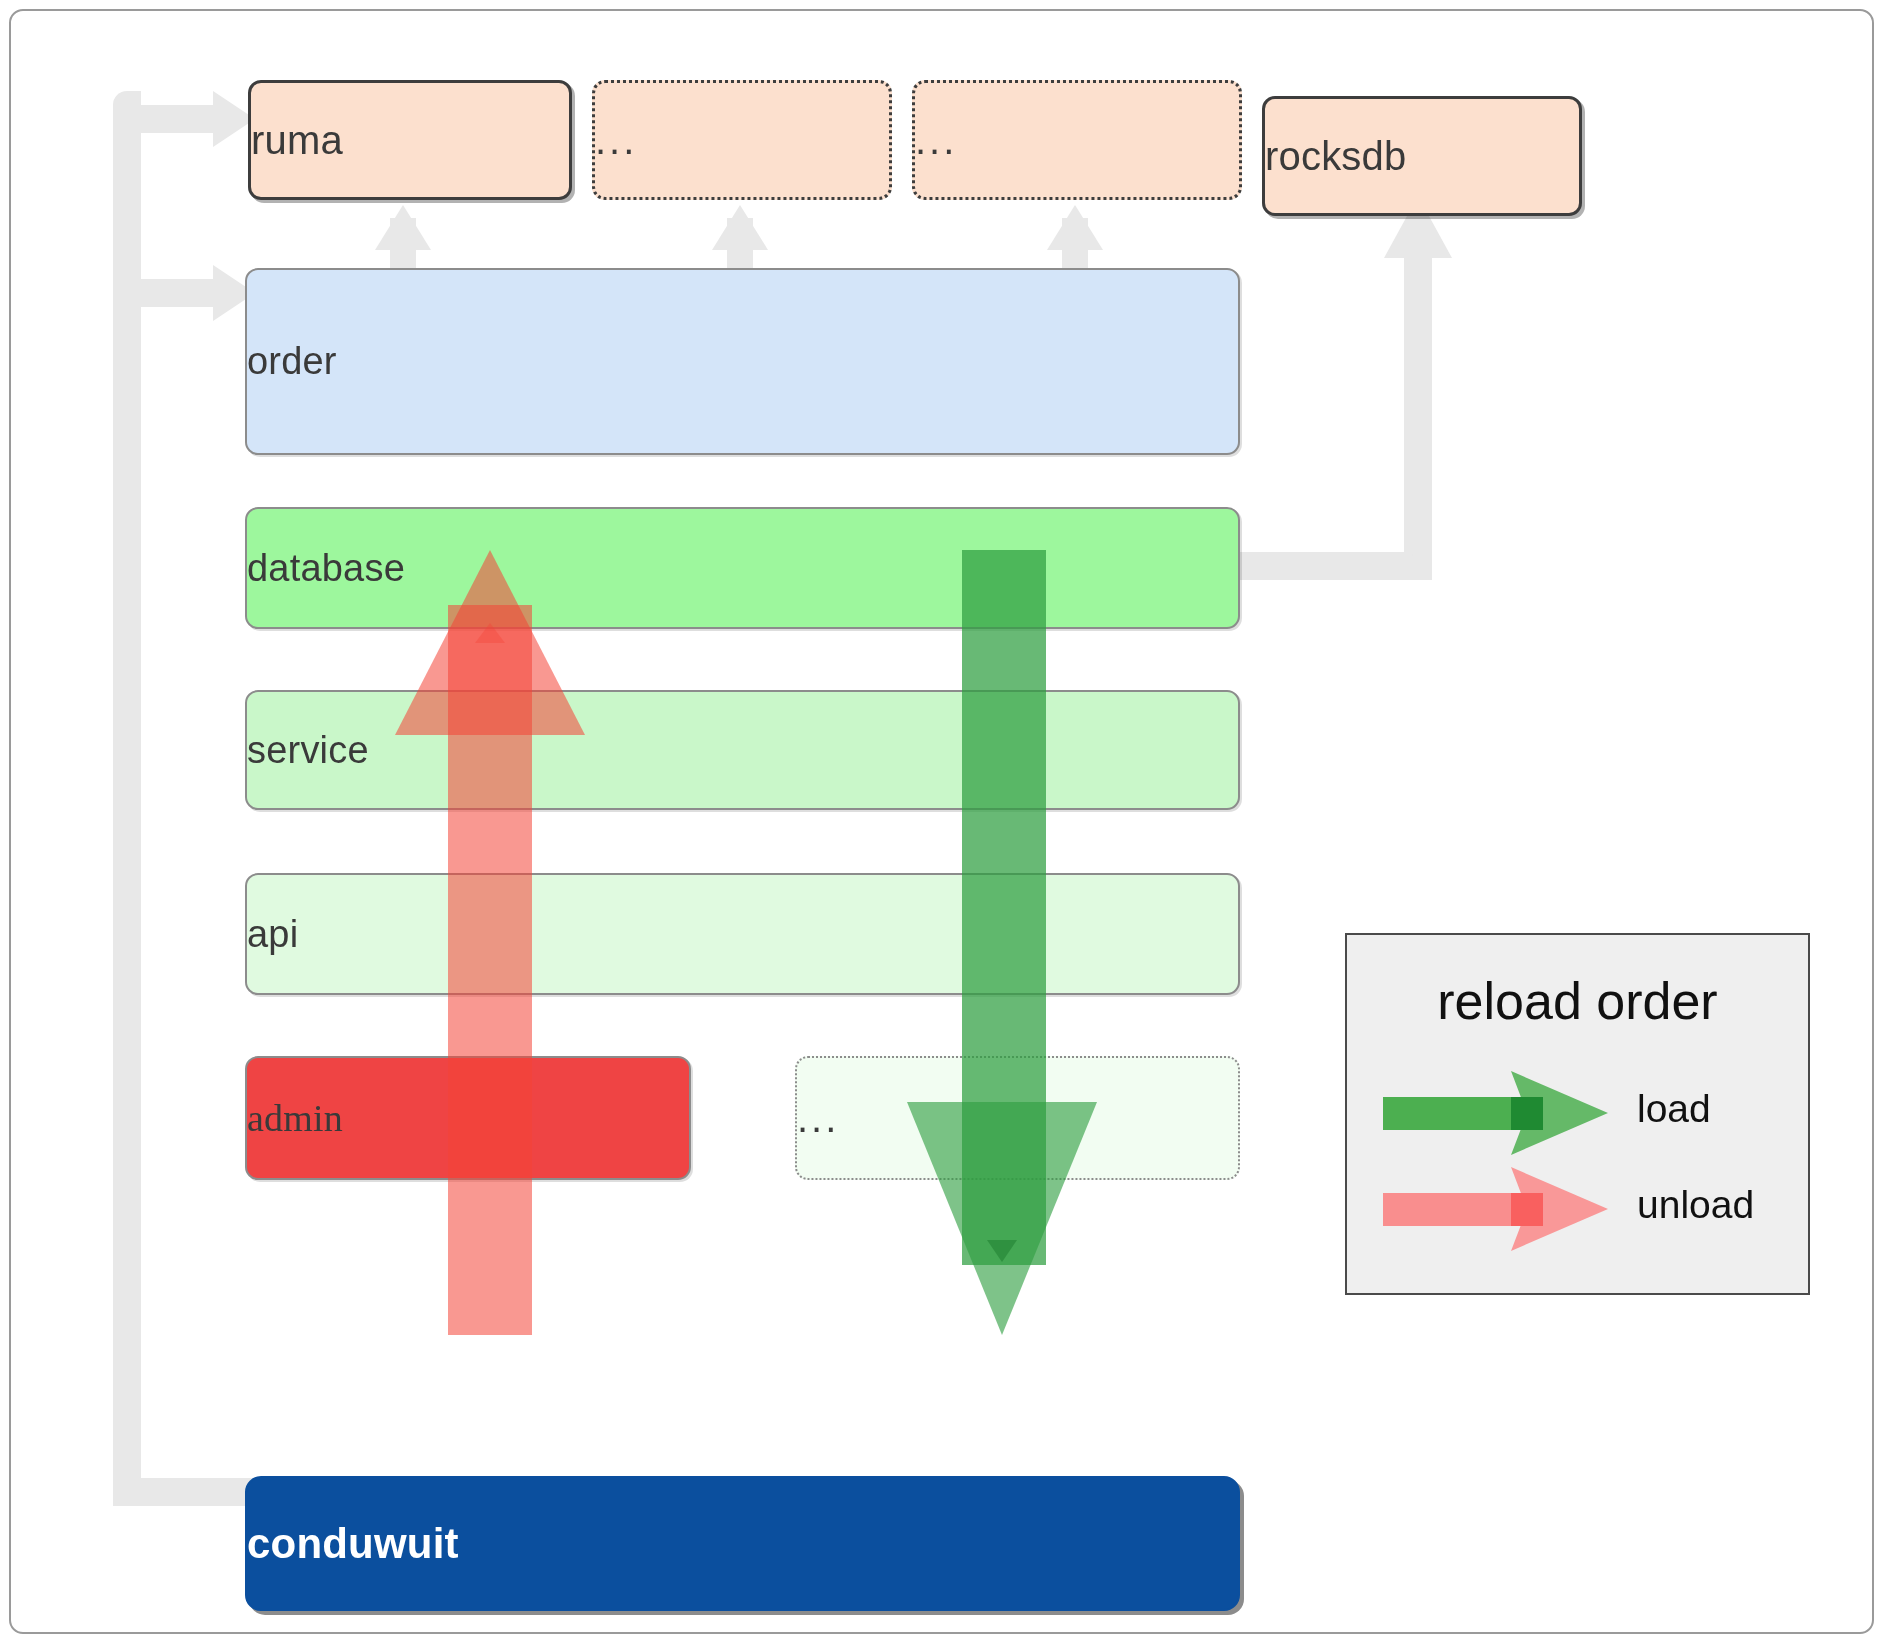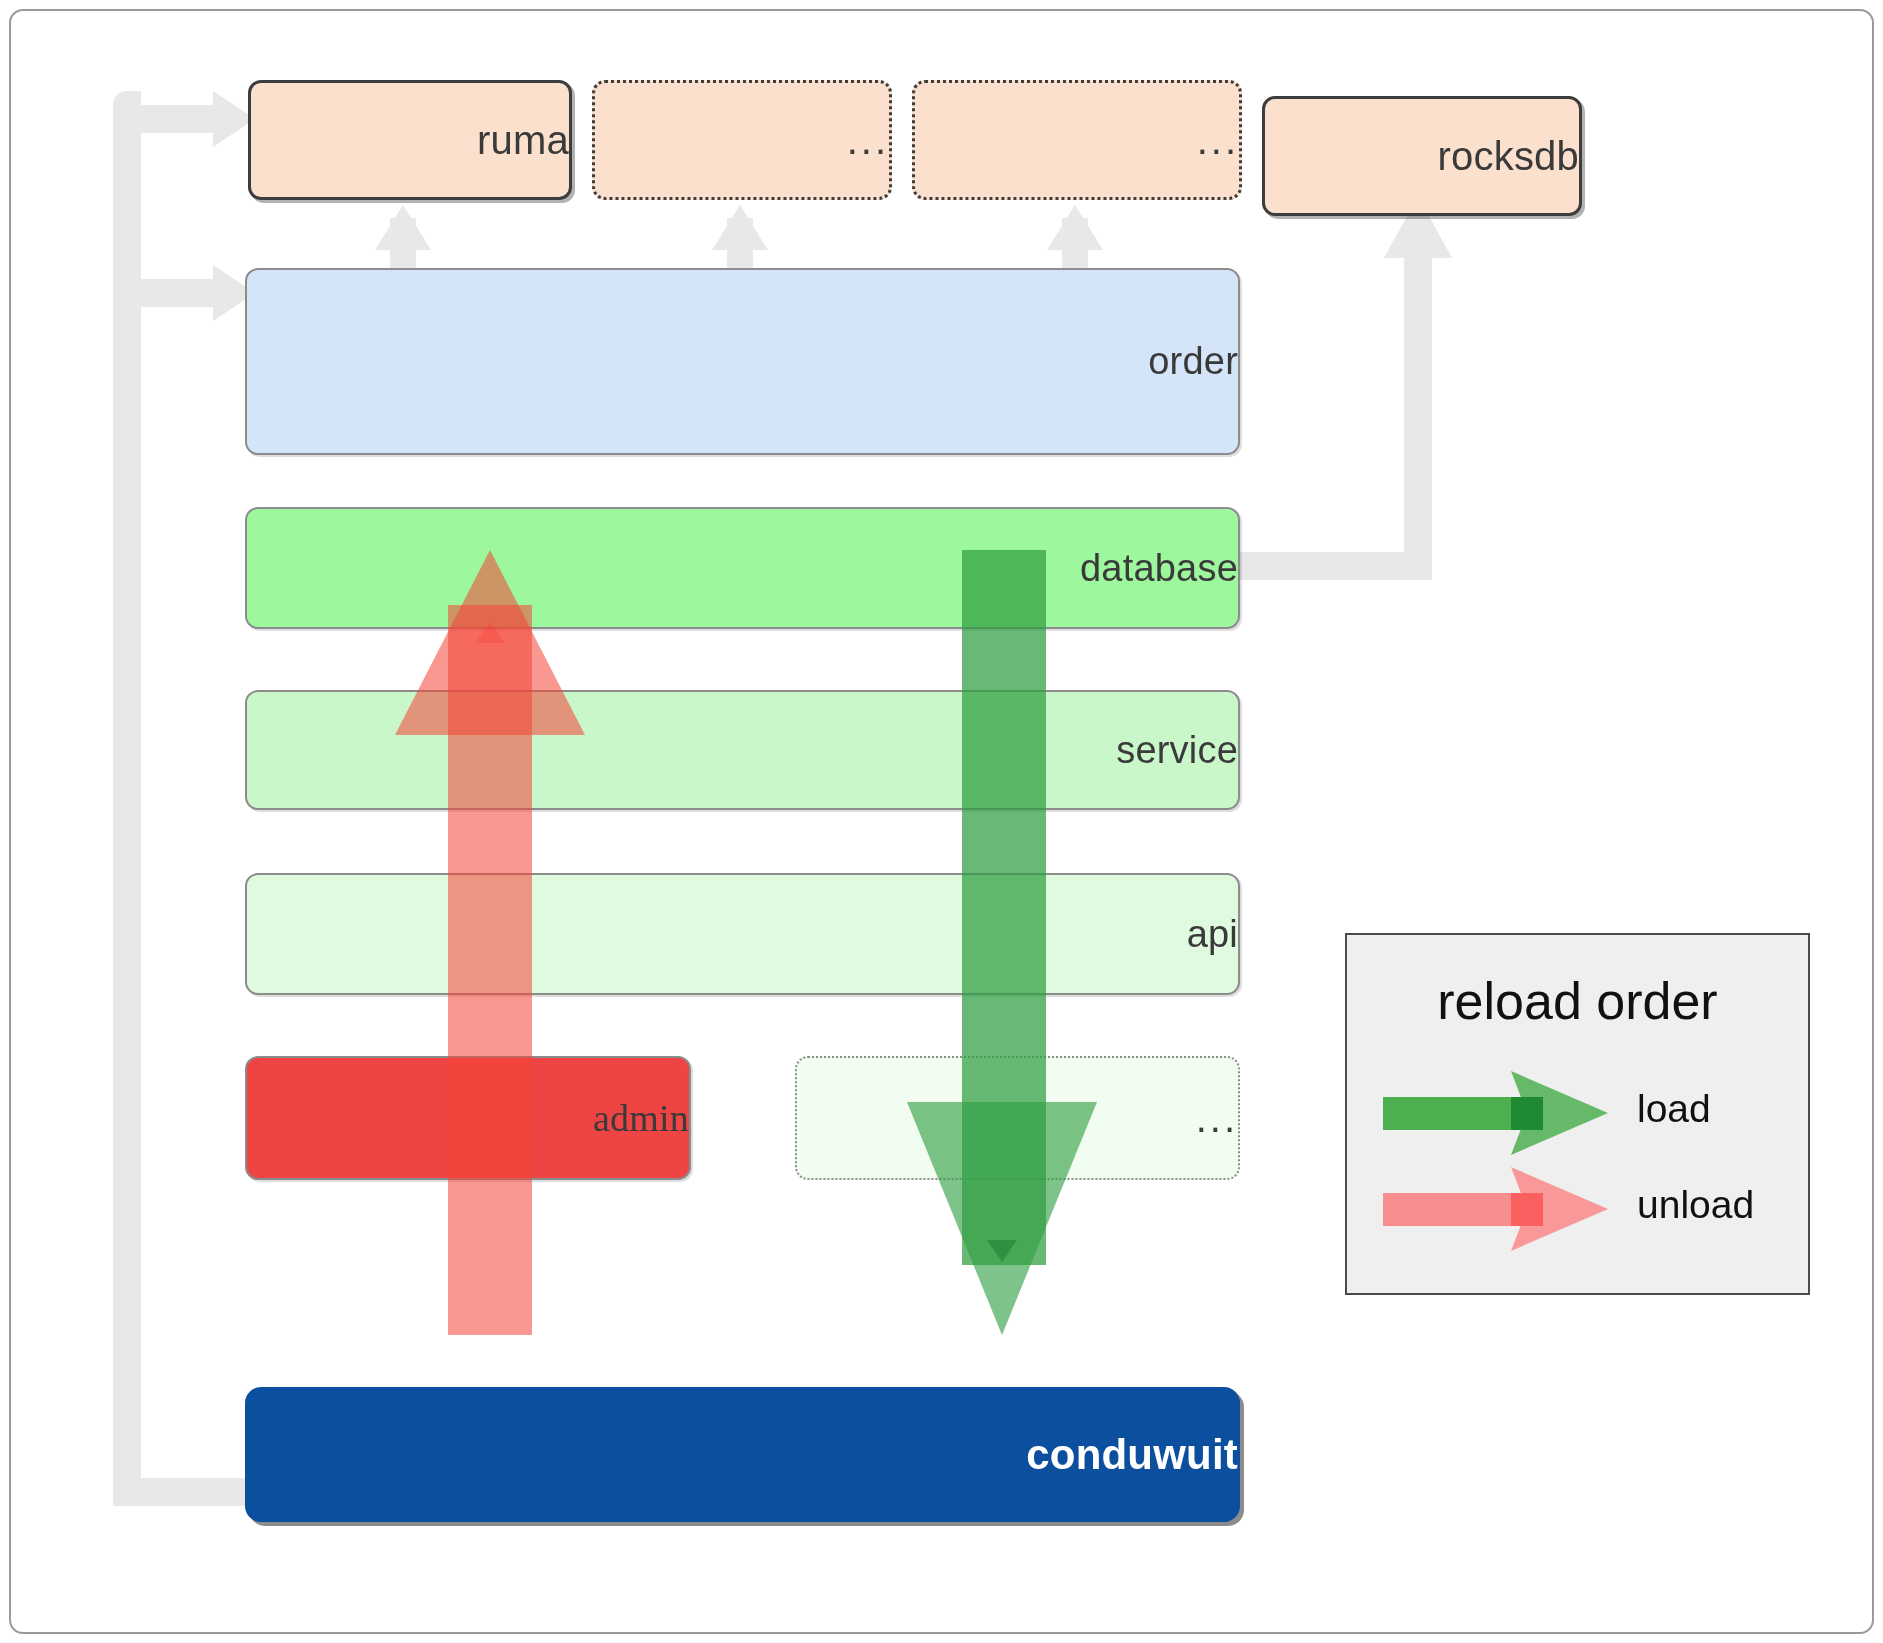--- a/index.html
+++ b/index.html
@@ -17,21 +17,21 @@
     width:1865px;height:1625px;
     border:2px solid #9a9a9a;
     border-radius:14px;
     background:#ffffff;
     box-sizing:border-box;
   }
 
   
   .box{
     position:absolute;
-    display:flex;align-items:center;justify-content:flex-end;
+    display:flex;align-items:center;justify-content:flex-start;
     box-sizing:border-box;
     border-radius:13px;
     color:#3a3a3a;
     font-size:38px;
     letter-spacing:.2px;
     z-index:4;
   }
   .box .lbl{position:relative;z-index:2;}
 
   
@@ -186,21 +186,21 @@
 
   <div class="box layer admin-box" style="left:245px;top:1056px;width:446px;height:124px;">
     <span class="lbl">admin</span>
   </div>
 
   <div class="box layer dotted dots-box" style="left:795px;top:1056px;width:445px;height:124px;">
     <span class="lbl dots">...</span>
   </div>
 
 
-  <div class="box app-box" style="left:245px;top:1387px;width:995px;height:135px;border-radius:16px;">
+  <div class="box app-box" style="left:245px;top:1476px;width:995px;height:135px;border-radius:16px;">
     <span class="lbl">conduwuit</span>
   </div>
 
   <svg class="bigarrow" style="left:390px;top:545px;width:200px;height:790px;" viewBox="0 0 200 790" xmlns="http://www.w3.org/2000/svg">
 
     <polygon points="100,5 195,190 5,190" fill="#f44336" opacity="0.55"></polygon>
 
     <rect x="58" y="60" width="84" height="730" fill="#f44336" opacity="0.55"></rect>
 
     <polygon points="100,78 115,98 85,98" fill="#f44336" opacity="0.35"></polygon>

